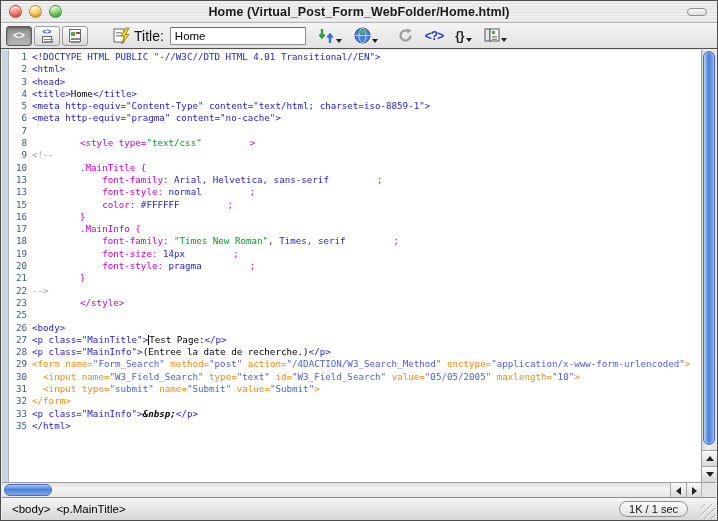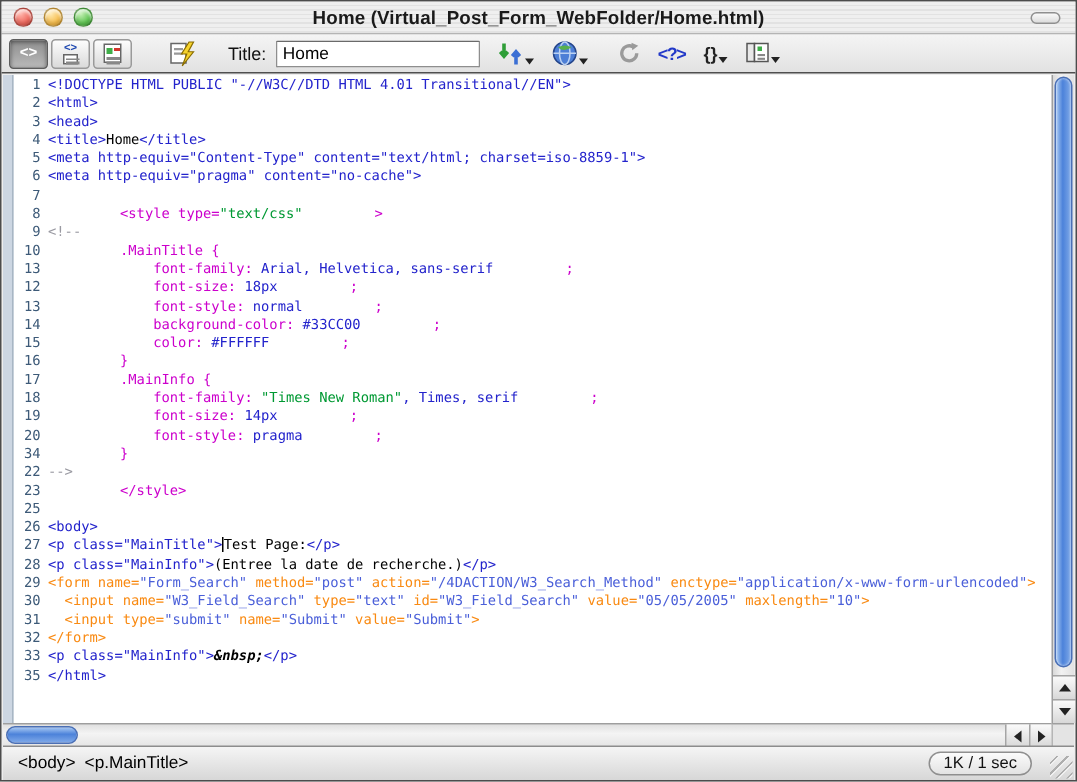--- a/index.html
+++ b/index.html
@@ -56,21 +56,21 @@
   }
   .mini-page { width:12px; height:13px; background:#fff; border:1px solid #666; position:relative; }
   .mini-page .b1 { position:absolute; left:1px; top:2px; width:4px; height:4px; background:#3fae49; }
   .mini-page .b2 { position:absolute; left:6px; top:2px; width:4px; height:1.5px; background:#d2352b; }
   .mini-page .b3 { position:absolute; left:1px; top:8px; width:9px; height:1.5px; background:#888; }
   .mini-page .b4 { position:absolute; left:1px; top:11px; width:9px; height:1.5px; background:#888; }
   .split-ico { display:flex; flex-direction:column; align-items:center; line-height:1; }
   .split-ico .c { font-size:7.5px; font-weight:bold; color:#1d47b0; }
 
   .lightning-btn { margin-left:22px; width:24px; height:20px; display:flex; align-items:center; justify-content:center; }
-  .title-label { margin-left:18px; font-size:12px; color:#111; }
+  .title-label { font-size:14px; color:#111; }
   .title-input {
     margin-left:6px; width:136px; height:18px;
     border:1px solid #8e8e8e; border-top-color:#6a6a6a; background:#fff;
     font-family:"Liberation Sans",sans-serif; font-size:11.5px; color:#000; padding:0 4px;
     border-radius:1px;
   }
   .tb-ico { display:flex; align-items:flex-end; margin-left:12px; cursor:default; }
   .tb-ico svg { display:block; }
   .dd { width:0; height:0; border-left:3px solid transparent; border-right:3px solid transparent;
         border-top:4px solid #222; margin-left:1px; margin-bottom:1px; }
@@ -265,30 +265,28 @@
         <div class="code-line"><span class="line-num">2</span><span class="line-text"><span class="tok-tag">&lt;html&gt;</span></span></div>
         <div class="code-line"><span class="line-num">3</span><span class="line-text"><span class="tok-tag">&lt;head&gt;</span></span></div>
         <div class="code-line"><span class="line-num">4</span><span class="line-text"><span class="tok-tag">&lt;title&gt;</span><span class="tok-txt">Home</span><span class="tok-tag">&lt;/title&gt;</span></span></div>
         <div class="code-line"><span class="line-num">5</span><span class="line-text"><span class="tok-tag">&lt;meta http-equiv="Content-Type" content="text/html; charset=iso-8859-1"&gt;</span></span></div>
         <div class="code-line"><span class="line-num">6</span><span class="line-text"><span class="tok-tag">&lt;meta http-equiv="pragma" content="no-cache"&gt;</span></span></div>
         <div class="code-line"><span class="line-num">7</span><span class="line-text"></span></div>
         <div class="code-line"><span class="line-num">8</span><span class="line-text"><span class="tok-css">&lt;style type=</span><span class="tok-str">"text/css"</span><span class="tok-css">&gt;</span></span></div>
         <div class="code-line"><span class="line-num">9</span><span class="line-text"><span class="tok-com">&lt;!--</span></span></div>
         <div class="code-line"><span class="line-num">10</span><span class="line-text"><span class="tok-css">.MainTitle {</span></span></div>
         <div class="code-line"><span class="line-num">13</span><span class="line-text"><span class="tok-css">    font-family:</span><span class="tok-val"> Arial, Helvetica, sans-serif</span><span class="tok-css">;</span></span></div>
-        <div class="code-line"><span class="line-num">12</span><span class="line-text"><span class="tok-css">    font-size:</span><span class="tok-val"> 18px</span><span class="tok-css">;</span></span></div>
         <div class="code-line"><span class="line-num">13</span><span class="line-text"><span class="tok-css">    font-style:</span><span class="tok-val"> normal</span><span class="tok-css">;</span></span></div>
-        <div class="code-line"><span class="line-num">14</span><span class="line-text"><span class="tok-css">    background-color:</span><span class="tok-val"> #33CC00</span><span class="tok-css">;</span></span></div>
         <div class="code-line"><span class="line-num">15</span><span class="line-text"><span class="tok-css">    color:</span><span class="tok-val"> #FFFFFF</span><span class="tok-css">;</span></span></div>
         <div class="code-line"><span class="line-num">16</span><span class="line-text"><span class="tok-css">}</span></span></div>
         <div class="code-line"><span class="line-num">17</span><span class="line-text"><span class="tok-css">.MainInfo {</span></span></div>
         <div class="code-line"><span class="line-num">18</span><span class="line-text"><span class="tok-css">    font-family: </span><span class="tok-str">"Times New Roman"</span><span class="tok-val">, Times, serif</span><span class="tok-css">;</span></span></div>
         <div class="code-line"><span class="line-num">19</span><span class="line-text"><span class="tok-css">    font-size:</span><span class="tok-val"> 14px</span><span class="tok-css">;</span></span></div>
         <div class="code-line"><span class="line-num">20</span><span class="line-text"><span class="tok-css">    font-style:</span><span class="tok-val"> pragma</span><span class="tok-css">;</span></span></div>
-        <div class="code-line"><span class="line-num">34</span><span class="line-text"><span class="tok-css">}</span></span></div>
+        <div class="code-line"><span class="line-num">21</span><span class="line-text"><span class="tok-css">}</span></span></div>
         <div class="code-line"><span class="line-num">22</span><span class="line-text"><span class="tok-com">--&gt;</span></span></div>
         <div class="code-line"><span class="line-num">23</span><span class="line-text"><span class="tok-css">&lt;/style&gt;</span></span></div>
         <div class="code-line"><span class="line-num">25</span><span class="line-text"></span></div>
         <div class="code-line"><span class="line-num">26</span><span class="line-text"><span class="tok-tag">&lt;body&gt;</span></span></div>
         <div class="code-line"><span class="line-num">27</span><span class="line-text"><span class="tok-tag">&lt;p class="MainTitle"&gt;</span><span class="caret"></span><span class="tok-txt">Test Page:</span><span class="tok-tag">&lt;/p&gt;</span></span></div>
         <div class="code-line"><span class="line-num">28</span><span class="line-text"><span class="tok-tag">&lt;p class="MainInfo"&gt;</span><span class="tok-txt">(Entree la date de recherche.)</span><span class="tok-tag">&lt;/p&gt;</span></span></div>
         <div class="code-line"><span class="line-num">29</span><span class="line-text"><span class="tok-frm">&lt;form name=</span><span class="tok-fvl">"Form_Search"</span><span class="tok-frm"> method=</span><span class="tok-fvl">"post"</span><span class="tok-frm"> action=</span><span class="tok-fvl">"/4DACTION/W3_Search_Method"</span><span class="tok-frm"> enctype=</span><span class="tok-fvl">"application/x-www-form-urlencoded"</span><span class="tok-frm">&gt;</span></span></div>
         <div class="code-line"><span class="line-num">30</span><span class="line-text"><span class="tok-frm">  &lt;input name=</span><span class="tok-fvl">"W3_Field_Search"</span><span class="tok-frm"> type=</span><span class="tok-fvl">"text"</span><span class="tok-frm"> id=</span><span class="tok-fvl">"W3_Field_Search"</span><span class="tok-frm"> value=</span><span class="tok-fvl">"05/05/2005"</span><span class="tok-frm"> maxlength=</span><span class="tok-fvl">"10"</span><span class="tok-frm">&gt;</span></span></div>
         <div class="code-line"><span class="line-num">31</span><span class="line-text"><span class="tok-frm">  &lt;input type=</span><span class="tok-fvl">"submit"</span><span class="tok-frm"> name=</span><span class="tok-fvl">"Submit"</span><span class="tok-frm"> value=</span><span class="tok-fvl">"Submit"</span><span class="tok-frm">&gt;</span></span></div>
         <div class="code-line"><span class="line-num">32</span><span class="line-text"><span class="tok-frm">&lt;/form&gt;</span></span></div>

